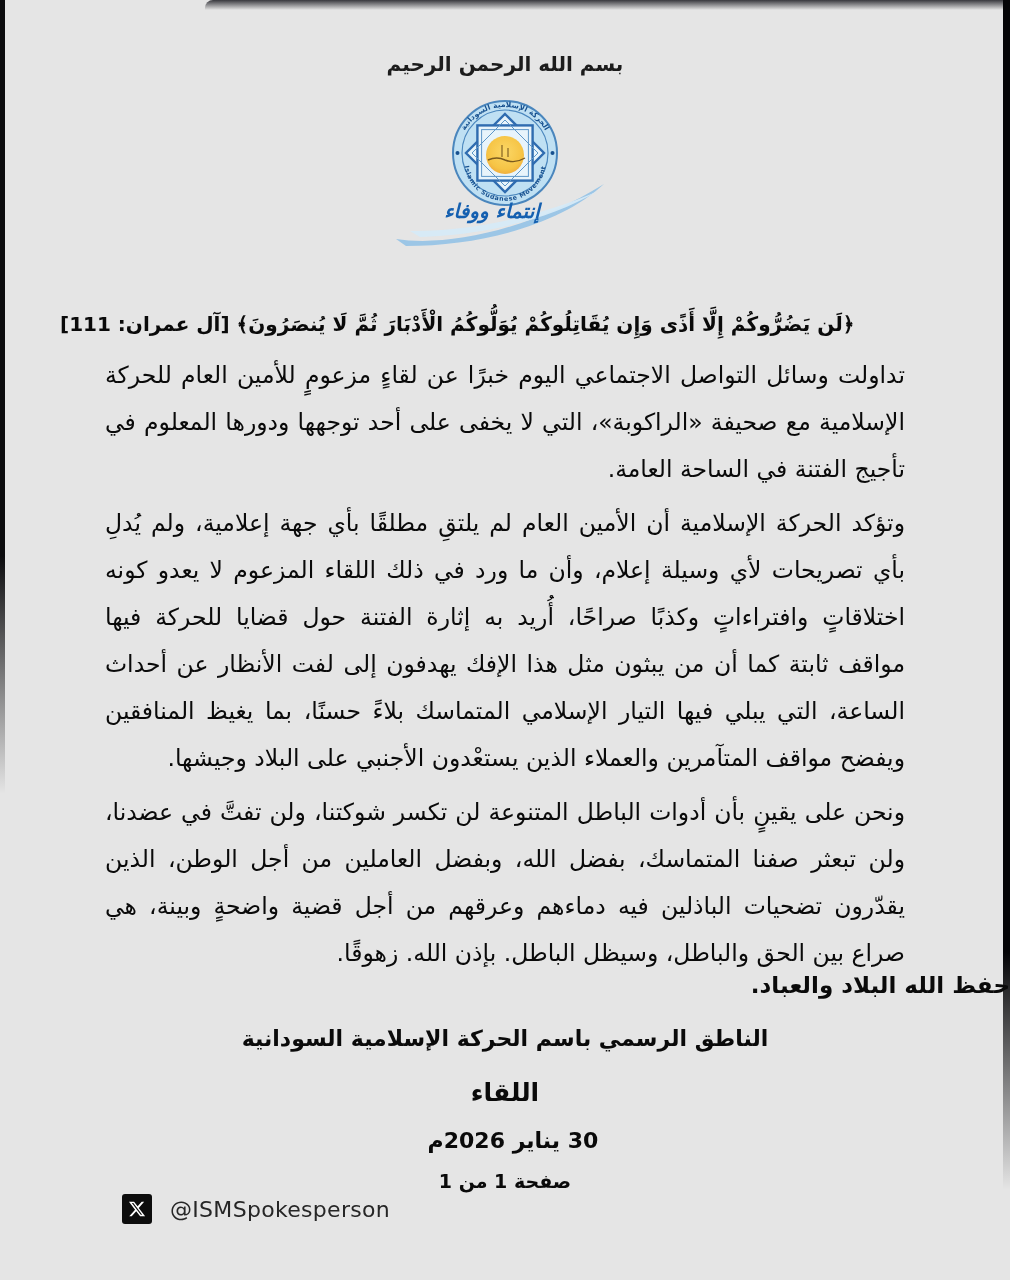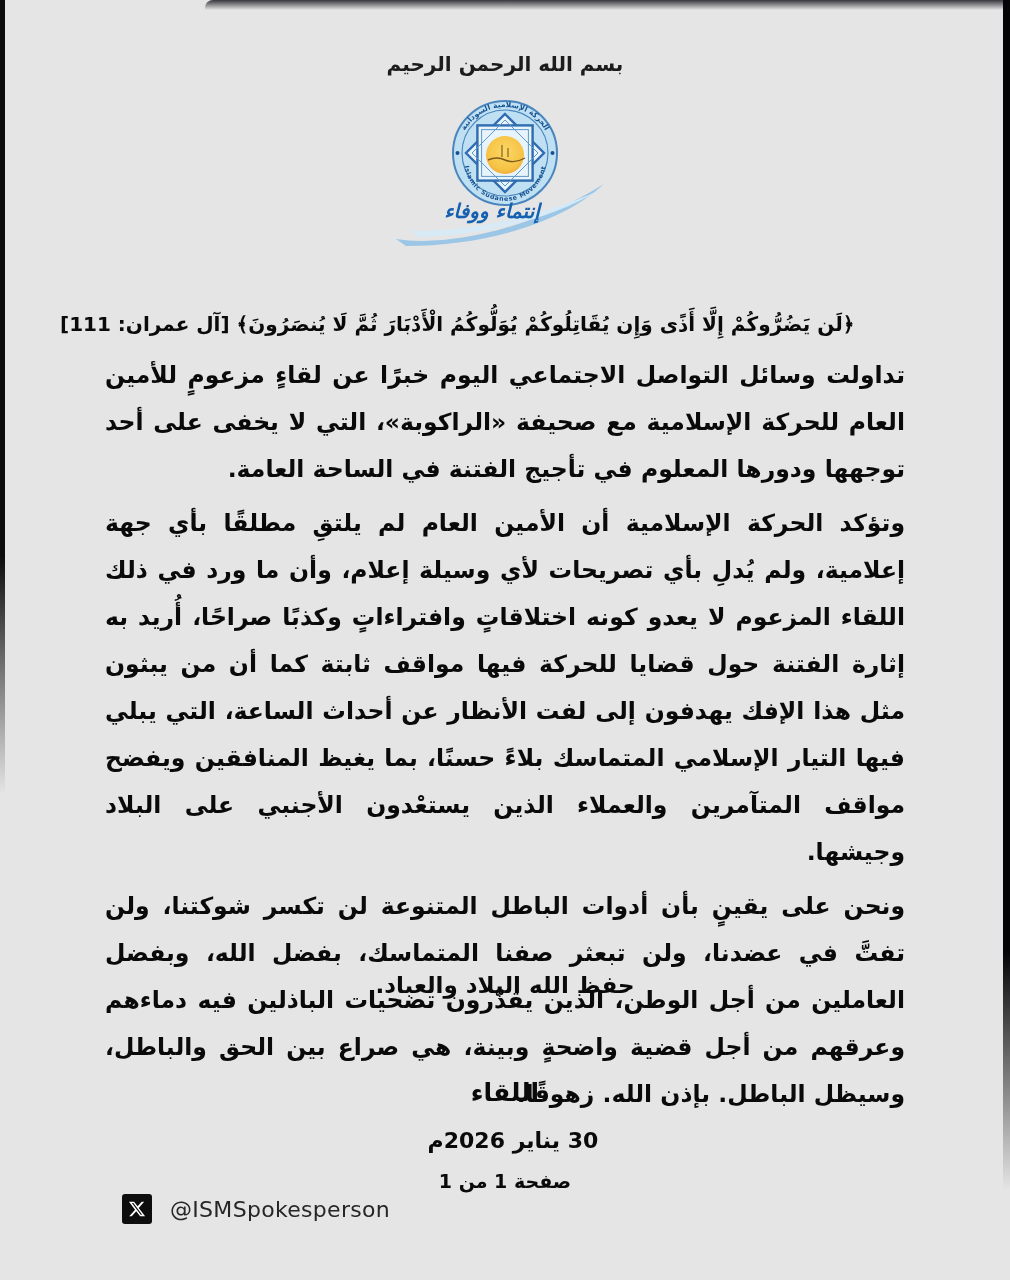--- a/index.html
+++ b/index.html
@@ -44,26 +44,26 @@
 
   .verse{
     position:absolute; top:312px; left:60px; right:60px;
     text-align:left; font-size:20px; font-weight:bold; color:#0a0a0a;
   }
 
   .content{
     position:absolute; top:352px; right:105px; left:105px;
   }
   .content p{
-    font-size:23.5px; font-weight:bold; line-height:47px;
+    font-size:23.5px; font-weight:normal; line-height:47px;
     text-align:justify; margin-bottom:7px; color:#0a0a0a;
   }
 
   .center-line{ position:absolute; left:0; right:0; text-align:center; font-weight:bold; color:#0a0a0a; }
-  .closing   { top:972px;  font-size:23px; }
+  .closing   { top:972px;  font-size:23px;text-align:right; }
   .signatory { top:1026px; font-size:22px; }
   .city      { top:1078px; font-size:25px; }
   .date-line { top:1128px; font-size:22px;padding-left:16px; }
   .page-num  { top:1170px; font-size:19px; }
 
   .social{
     position:absolute; left:122px; top:1194px;
     display:flex; align-items:center; gap:11px; direction:ltr;
   }
   .x-badge{
@@ -128,20 +128,21 @@
 
   <div class="verse">﴿لَن يَضُرُّوكُمْ إِلَّا أَذًى وَإِن يُقَاتِلُوكُمْ يُوَلُّوكُمُ الْأَدْبَارَ ثُمَّ لَا يُنصَرُونَ﴾ [آل عمران: 111]</div>
 
   <div class="content">
     <p>تداولت وسائل التواصل الاجتماعي اليوم خبرًا عن لقاءٍ مزعومٍ للأمين العام للحركة الإسلامية مع صحيفة «الراكوبة»، التي لا يخفى على أحد توجهها ودورها المعلوم في تأجيج الفتنة في الساحة العامة.</p>
     <p>وتؤكد الحركة الإسلامية أن الأمين العام لم يلتقِ مطلقًا بأي جهة إعلامية، ولم يُدلِ بأي تصريحات لأي وسيلة إعلام، وأن ما ورد في ذلك اللقاء المزعوم لا يعدو كونه اختلاقاتٍ وافتراءاتٍ وكذبًا صراحًا، أُريد به إثارة الفتنة حول قضايا للحركة فيها مواقف ثابتة كما أن من يبثون مثل هذا الإفك يهدفون إلى لفت الأنظار عن أحداث الساعة، التي يبلي فيها التيار الإسلامي المتماسك بلاءً حسنًا، بما يغيظ المنافقين ويفضح مواقف المتآمرين والعملاء الذين يستعْدون الأجنبي على البلاد وجيشها.</p>
     <p>ونحن على يقينٍ بأن أدوات الباطل المتنوعة لن تكسر شوكتنا، ولن تفتَّ في عضدنا، ولن تبعثر صفنا المتماسك، بفضل الله، وبفضل العاملين من أجل الوطن، الذين يقدّرون تضحيات الباذلين فيه دماءهم وعرقهم من أجل قضية واضحةٍ وبينة، هي صراع بين الحق والباطل، وسيظل الباطل. بإذن الله. زهوقًا.</p>
   </div>
 
   <div class="center-line closing">حفظ الله البلاد والعباد.</div>
+  <div class="center-line signatory">الناطق الرسمي باسم الحركة الإسلامية السودانية</div>
   <div class="center-line city">اللقاء</div>
   <div class="center-line date-line">30 يناير 2026م</div>
   <div class="center-line page-num">صفحة 1 من 1</div>
 
   <div class="social">
     <span class="x-badge">
       <svg width="18" height="18" viewBox="0 0 24 24">
         <path fill="#ffffff" d="M18.244 2.25h3.308l-7.227 8.26 8.502 11.24H16.17l-5.214-6.817L4.99 21.75H1.68l7.73-8.835L1.254 2.25H8.08l4.713 6.231 5.451-6.231zm-1.161 17.52h1.833L7.084 4.126H5.117l11.966 15.644z"></path>
       </svg>
     </span>

